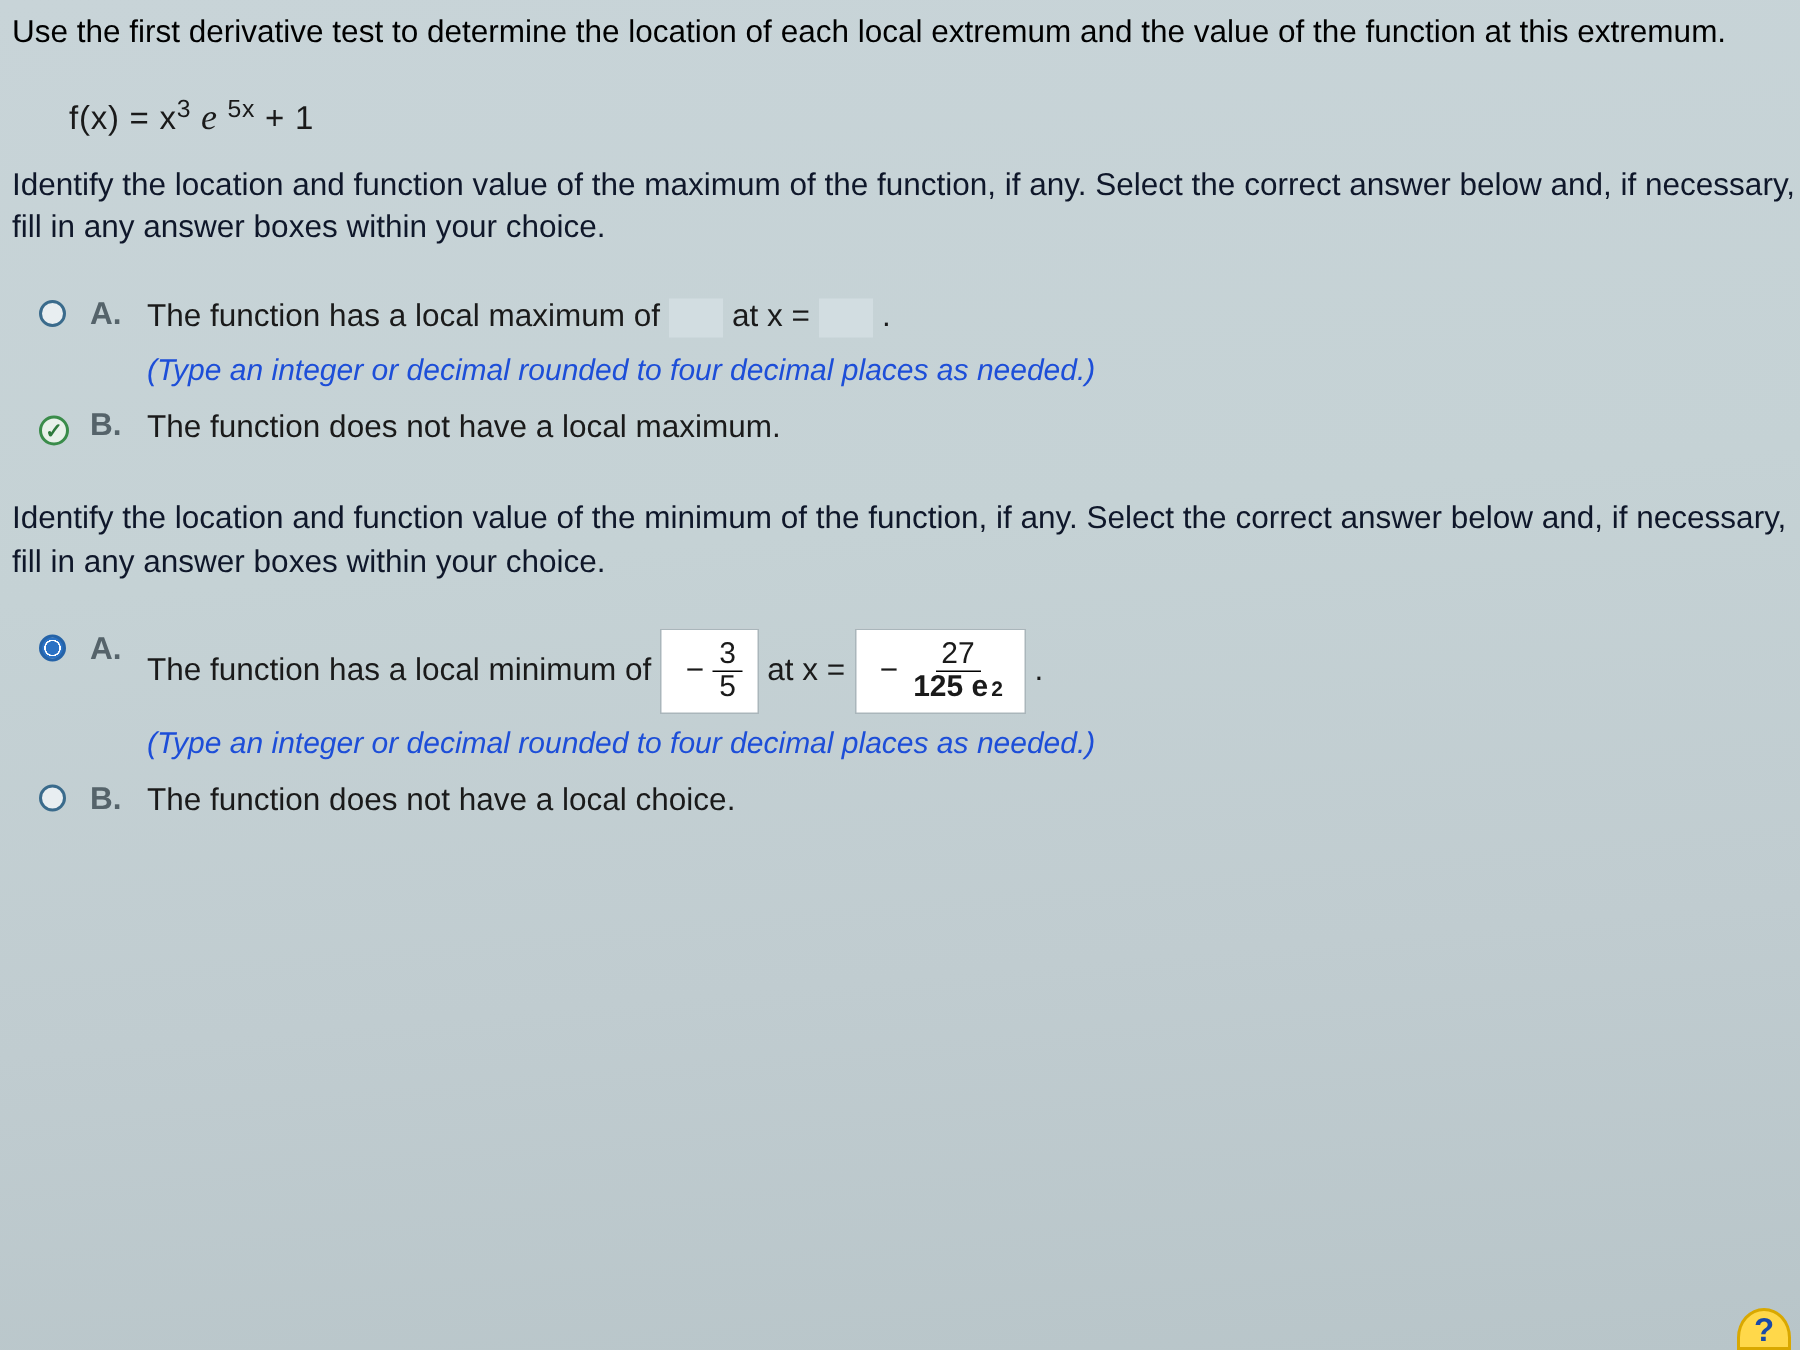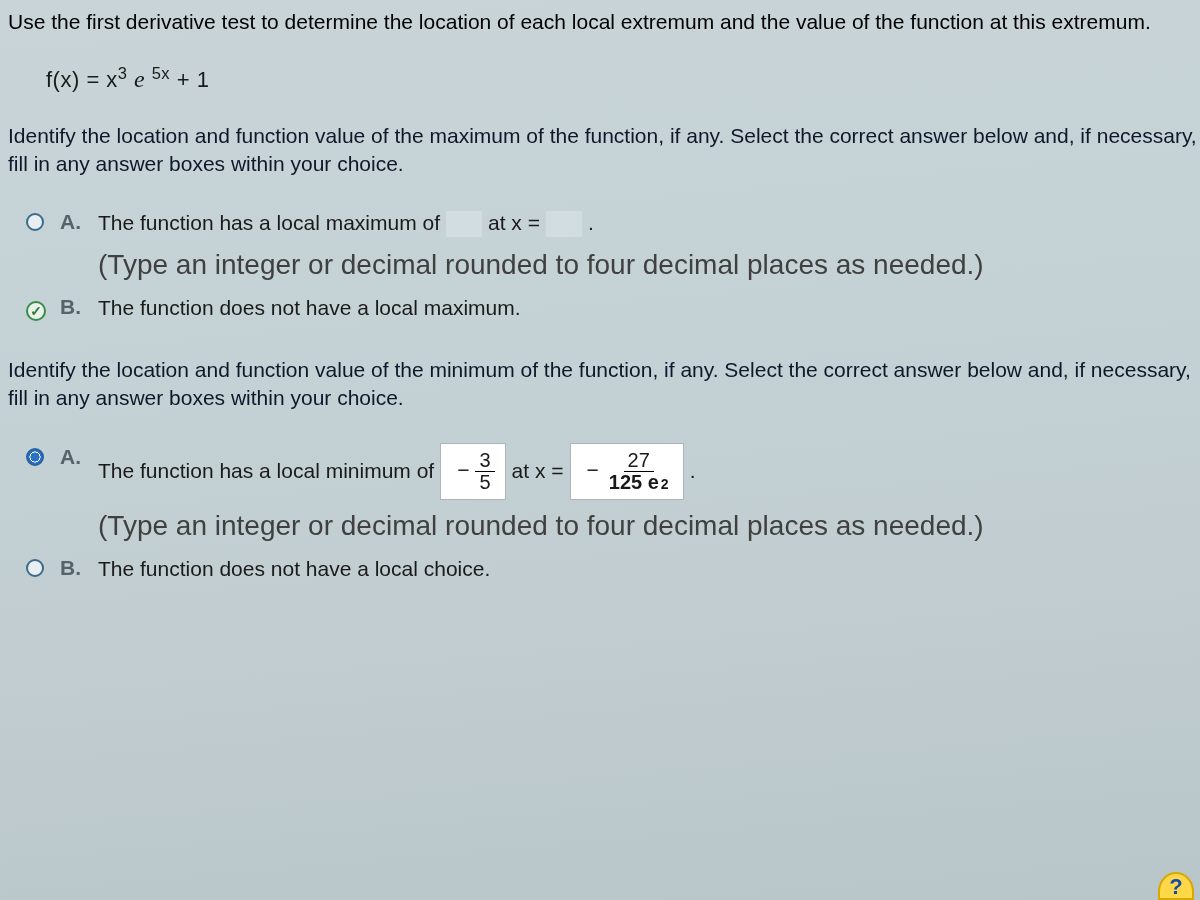--- a/index.html
+++ b/index.html
@@ -13,21 +13,21 @@
       padding: 8px 0 0 8px;
       overflow: hidden;
       position: relative;
     }
     .problem-statement {
       color: #000;
       line-height: 1.35;
       margin-bottom: 28px;
     }
     .equation-row {
-      margin: 0 0 28px 38px;
+      margin: 0 0 16px 38px;
       font-size: 22px;
       letter-spacing: 0.5px;
     }
     .equation-row em { font-style: italic; font-family: 'Times New Roman', serif; font-size: 24px; }
     sup { font-size: 0.75em; vertical-align: super; }
     .instruction {
       color: #0f172a;
       line-height: 1.35;
       margin-bottom: 30px;
     }
@@ -65,23 +65,24 @@
       line-height: 1.45;
     }
     .choice-body .text-line {
       display: inline-flex;
       align-items: center;
       flex-wrap: wrap;
       gap: 6px;
       justify-content: center;
     }
     .hint {
-      color: #404040;
-      font-size: 28px;
+      color: #1d4ed8;
+      font-size: 20px;
       margin-top: 6px;
+      font-style: italic;
     }
     .answer-blank {
       display: inline-block;
       width: 36px; height: 26px;
       background: #d2dde1;
       border: none;
       vertical-align: middle;
     }
     .answer-box {
       display: inline-block;

